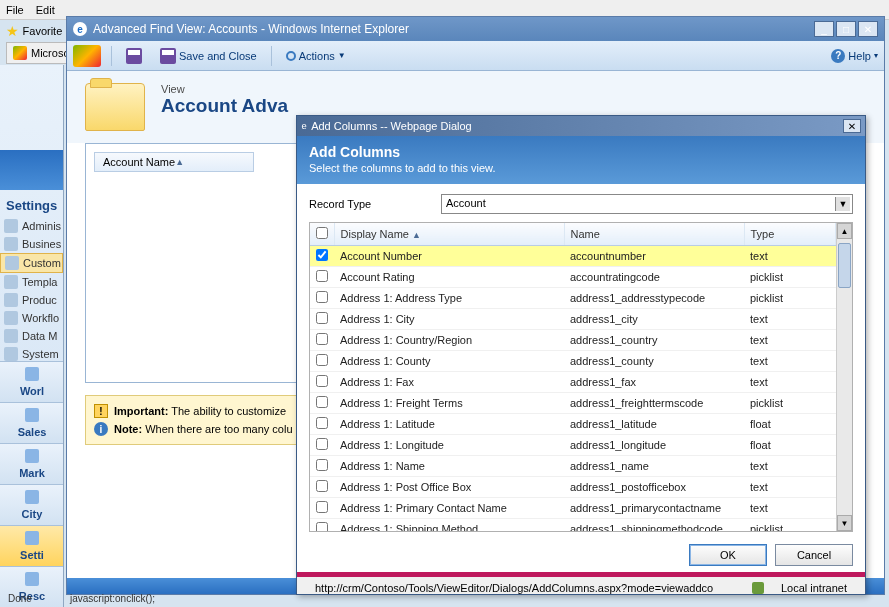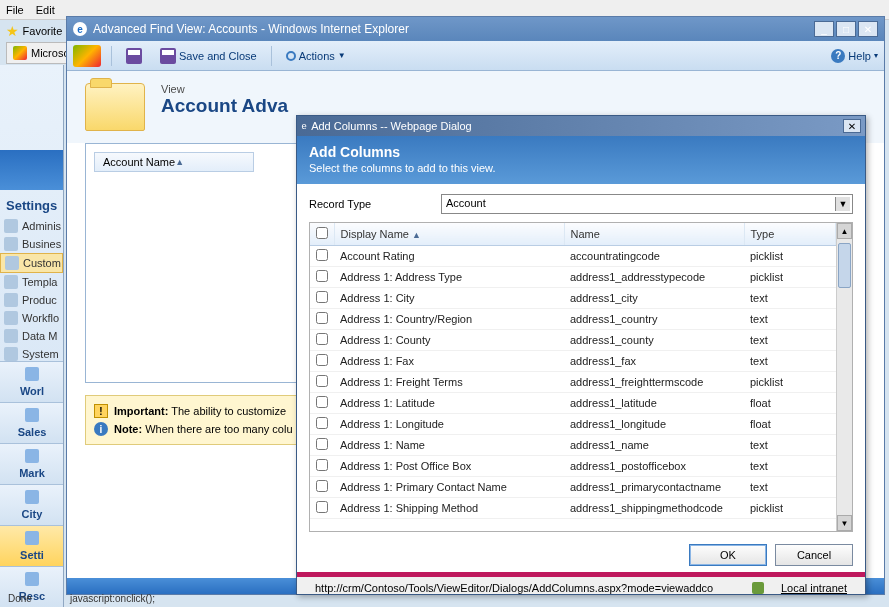--- a/index.html
+++ b/index.html
@@ -87,21 +87,21 @@
   tr.highlight td { background:#ffff99;}
   .chk { width:12px; height:12px;}
   .sort-ind{ font-size:9px; color:#4b6b95; margin-left:3px;}
   
   .dlg-buttons { position:absolute; bottom:28px; right:12px; display:flex; gap:8px;}
   .dlg-btn { width:78px; height:22px; background:linear-gradient(#fdfdfd,#e5e5e5); border:1px solid #7a8aa0; cursor:pointer; font-size:11px;}
   .dlg-btn.primary{ border:1px solid #3a7ac0; box-shadow:0 0 0 1px #8ab5e5 inset;text-align:center;}
   
   .dlg-status { position:absolute; bottom:0; left:0; right:0; height:22px; border-top:5px solid #be185d; background:#f0f0f0; display:flex; align-items:flex-end; padding:0 18px; font-size:11px; gap:8px;}
   .dlg-status .url{ flex:1; overflow:hidden; white-space:nowrap;}
-  .zone{display:flex;align-items:center;gap:17px;text-decoration:underline;}
+  .zone{display:flex;align-items:center;gap:17px;}
   .zone-icon{width:12px;height:12px;background:#6a9a3a;border-radius:2px;}
   
   .app-status{ position:absolute; bottom:0; left:66px; height:14px; font-size:10px; color:#333; padding:0 4px;}
 </style>
 </head>
 <body>
 
 <div class="bg-menubar">
   <span>File</span>
   <span>Edit</span>
@@ -281,20 +281,26 @@
             </colgroup>
           <thead>
             <tr>
               <th><input type="checkbox" class="chk" style=""></th>
               <th><span>Display Name</span><span class="sort-ind">▲</span></th>
               <th>Name</th>
               <th>Type</th>
             </tr>
           </thead>
           <tbody id="grid-body">
+              <tr class="highlight">
+                <td><input type="checkbox" class="chk" checked="" style=""></td>
+                <td>Account Number</td>
+                <td>accountnumber</td>
+                <td>text</td>
+              </tr>
               <tr>
                 <td><input type="checkbox" class="chk" style=""></td>
                 <td>Account Rating</td>
                 <td>accountratingcode</td>
                 <td>picklist</td>
               </tr>
               <tr>
                 <td><input type="checkbox" class="chk" style=""></td>
                 <td>Address 1: Address Type</td>
                 <td>address1_addresstypecode</td>

